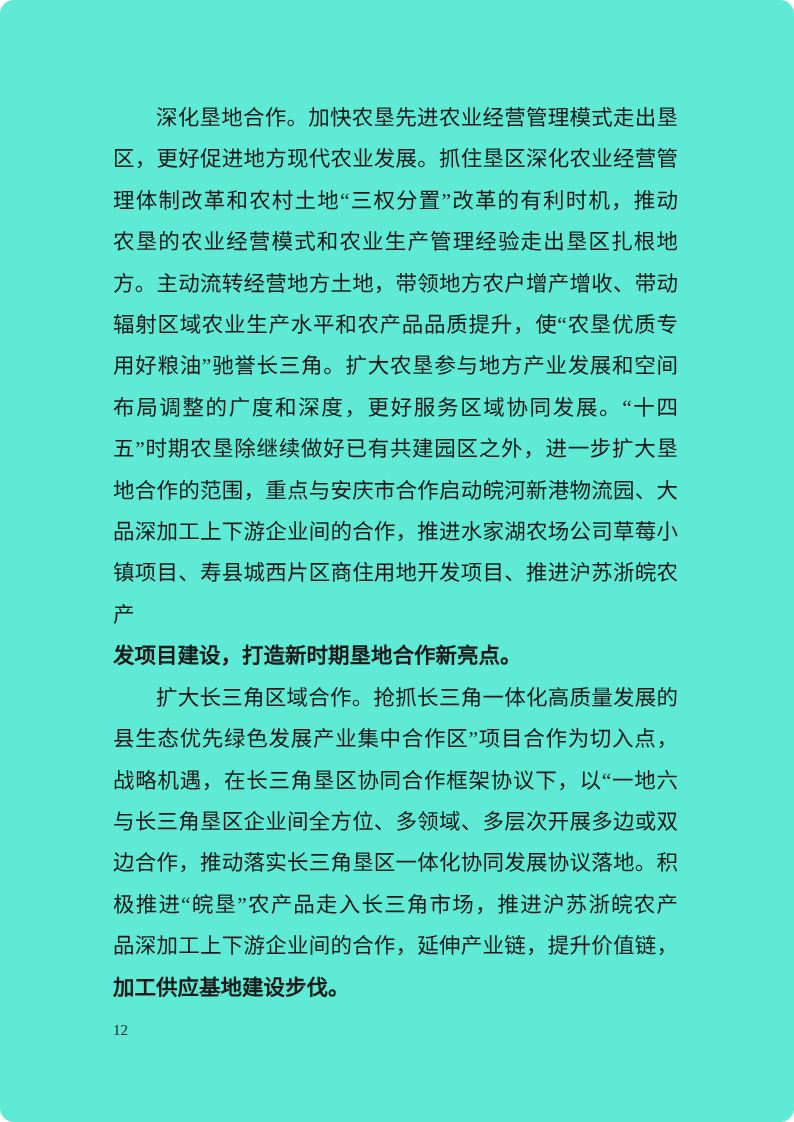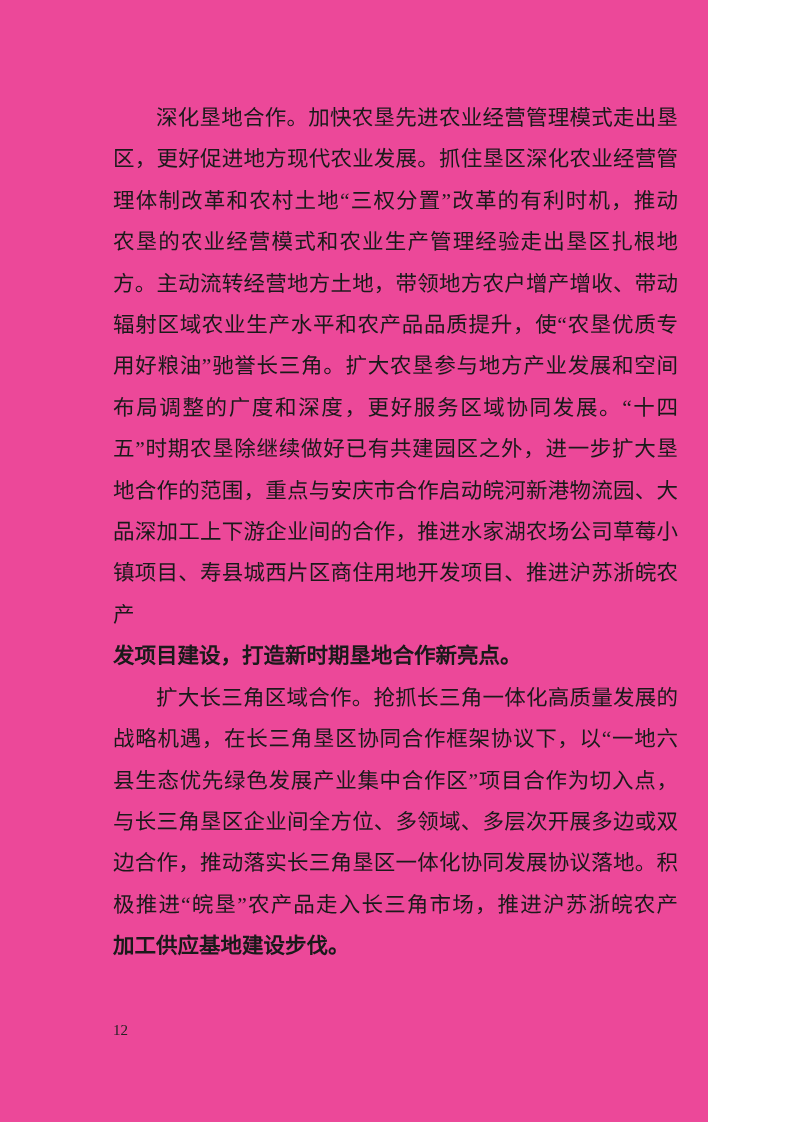--- a/index.html
+++ b/index.html
@@ -2,26 +2,27 @@
 <html lang="zh-CN"><head>
 <meta charset="utf-8">
 <style>
   html, body {
     margin: 0;
     padding: 0;
     background: #ffffff;
   }
   .page {
     position: relative;
-    width: 708px;
+    width: 794px;
     height: 1122px;
-    background: #ec4899;
+    background: #5eead4;
     overflow: hidden;
     font-family: "Liberation Serif", "DejaVu Serif", serif;
     color: #1a1a1a;
+    border-radius: 14px;
   }
   .text-block {
     position: absolute;
     left: 113px;
     top: 98px;
     width: 565px;
     font-size: 21.5px;
     line-height: 41.4px;
     letter-spacing: 0;
   }
@@ -68,22 +69,23 @@
         <div class="line">用好粮油”驰誉长三角。扩大农垦参与地方产业发展和空间</div>
         <div class="line">布局调整的广度和深度，更好服务区域协同发展。“十四</div>
         <div class="line">五”时期农垦除继续做好已有共建园区之外，进一步扩大垦</div>
         <div class="line">地合作的范围，重点与安庆市合作启动皖河新港物流园、大</div>
         <div class="line">品深加工上下游企业间的合作，推进水家湖农场公司草莓小</div>
         <div class="line">镇项目、寿县城西片区商住用地开发项目、推进沪苏浙皖农产</div>
         <div class="line last">发项目建设，打造新时期垦地合作新亮点。</div>
       </div>
       <div class="paragraph">
         <div class="line first">扩大长三角区域合作。抢抓长三角一体化高质量发展的</div>
+        <div class="line">县生态优先绿色发展产业集中合作区”项目合作为切入点，</div>
         <div class="line">战略机遇，在长三角垦区协同合作框架协议下，以“一地六</div>
-        <div class="line">县生态优先绿色发展产业集中合作区”项目合作为切入点，</div>
         <div class="line">与长三角垦区企业间全方位、多领域、多层次开展多边或双</div>
         <div class="line">边合作，推动落实长三角垦区一体化协同发展协议落地。积</div>
         <div class="line">极推进“皖垦”农产品走入长三角市场，推进沪苏浙皖农产</div>
+        <div class="line">品深加工上下游企业间的合作，延伸产业链，提升价值链，</div>
         <div class="line last">加工供应基地建设步伐。</div>
       </div>
     </div>
   <div class="page-number">12</div>
 </div>
 
 </body></html>

